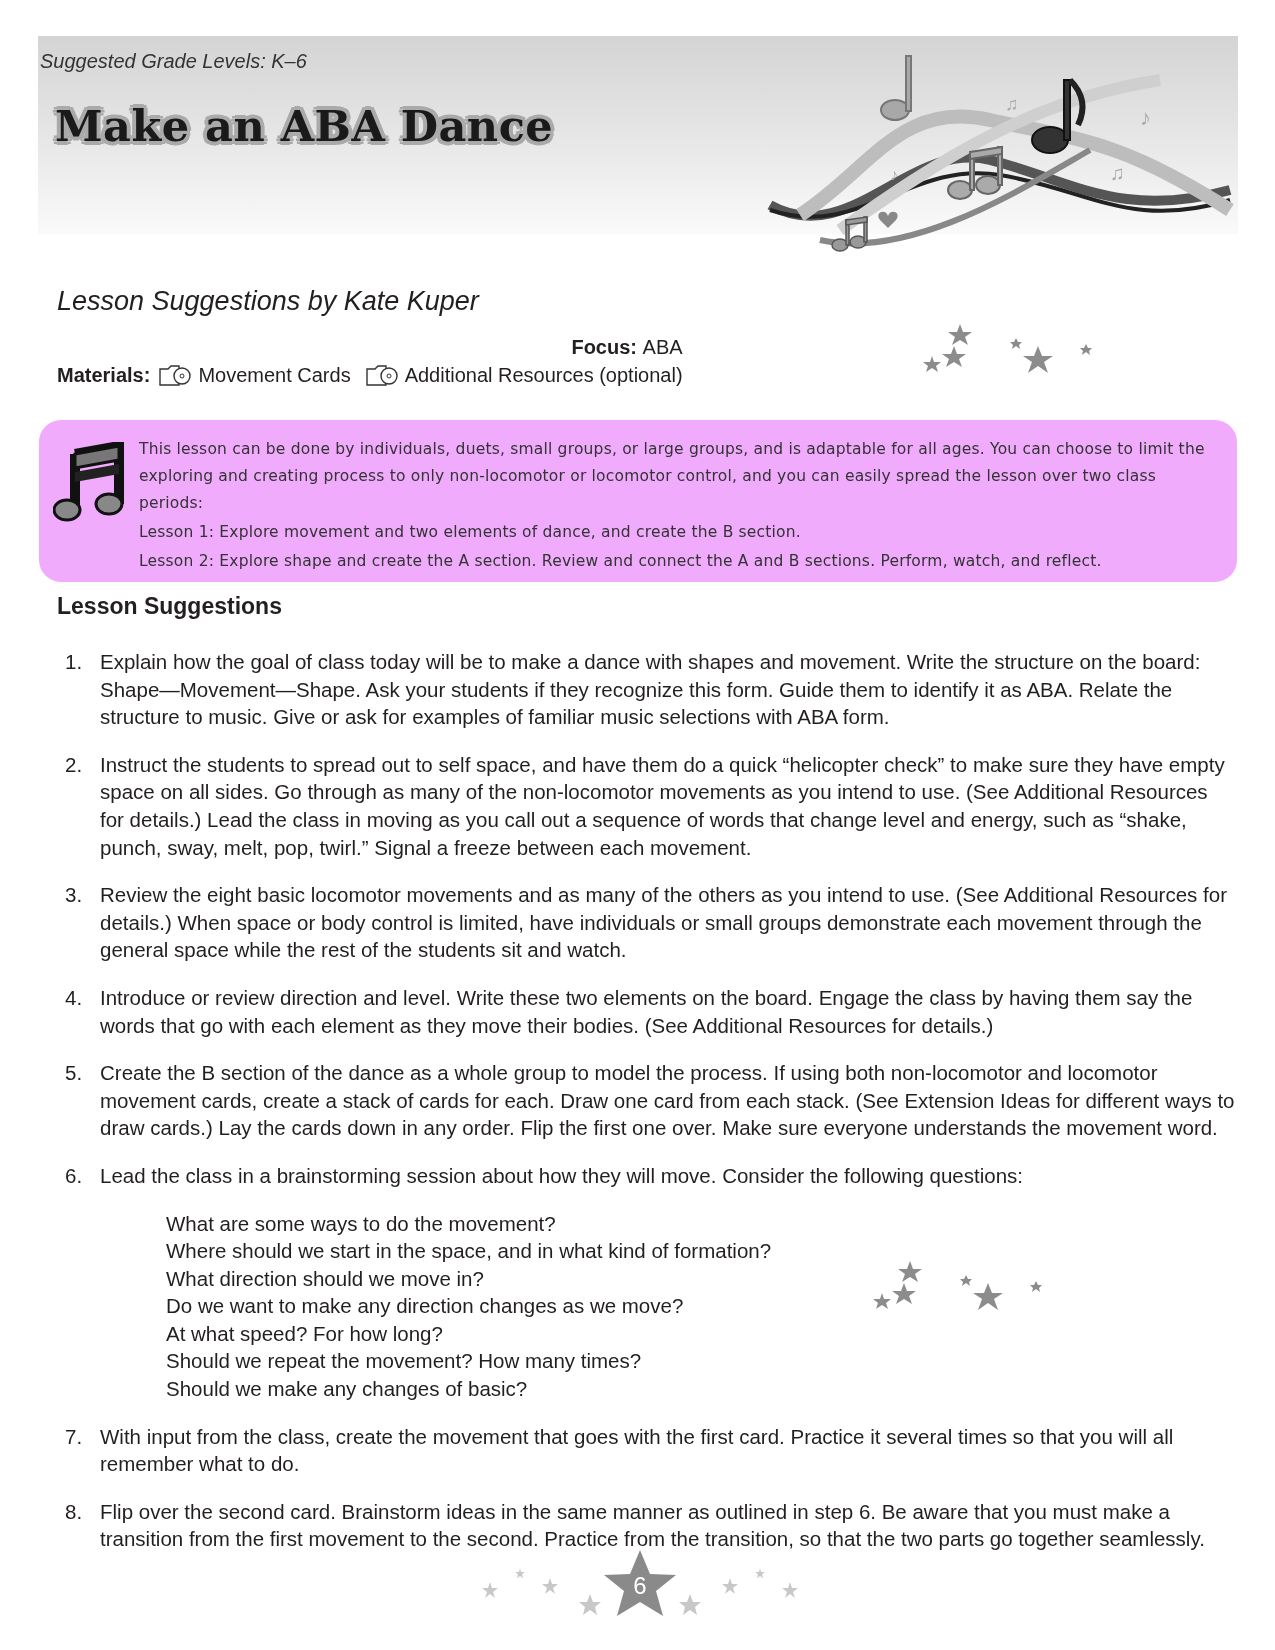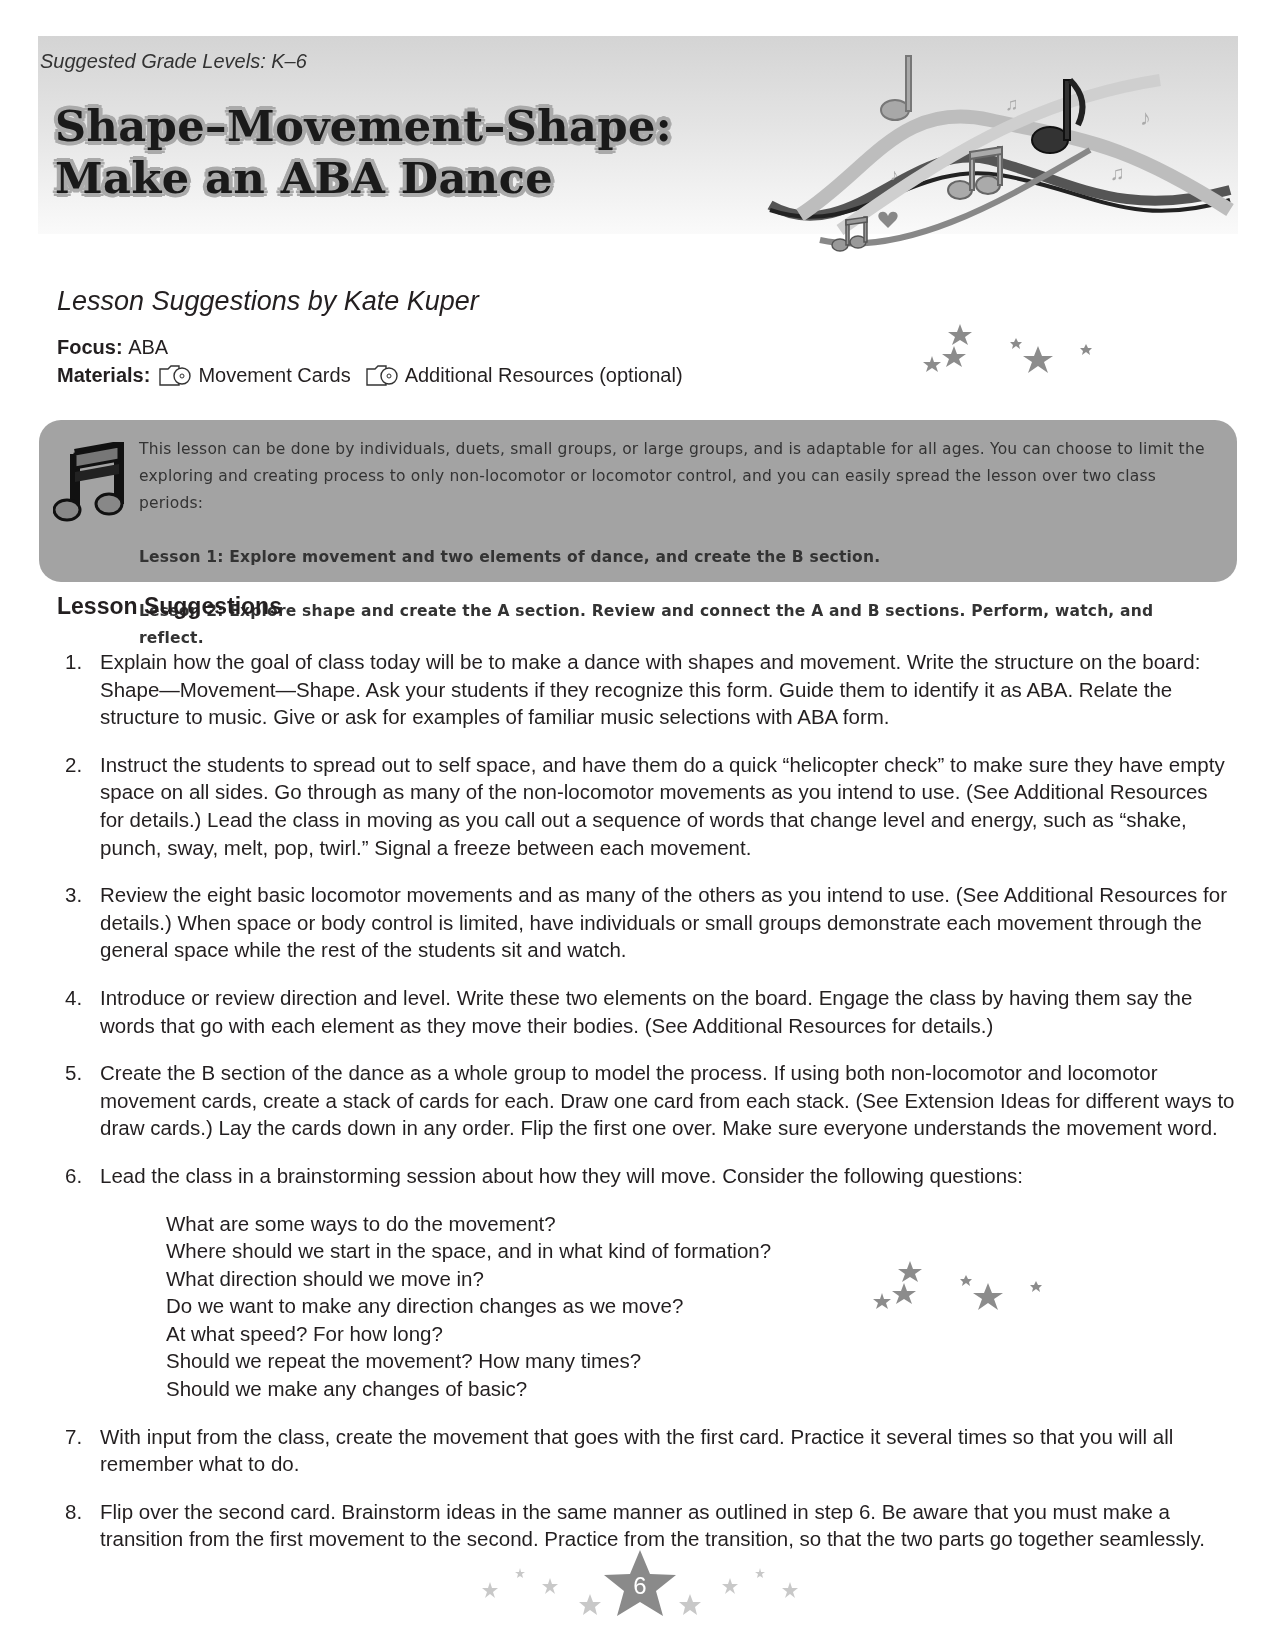--- a/index.html
+++ b/index.html
@@ -7,43 +7,42 @@
   .banner{position:absolute;left:38px;top:36px;width:1200px;height:198px;
     background:linear-gradient(180deg,#d4d4d4 0%,#e4e4e4 45%,#fafafa 100%);}
   .grade{position:absolute;left:40px;top:50px;font-size:20px;font-style:italic;color:#333;}
   .title{position:absolute;left:55px;top:100px;font-family:"DejaVu Serif",serif;font-weight:bold;font-size:43px;line-height:52px;color:#1a1a1a;letter-spacing:0.5px;
     text-shadow:0 0 0 #999, 3px 3px 0 #aaa,-3px -3px 0 #aaa,3px -3px 0 #aaa,-3px 3px 0 #aaa,0 4px 0 #aaa,4px 0 0 #aaa,-4px 0 0 #aaa,0 -4px 0 #aaa;}
   .title div{white-space:nowrap;}
   .deco{position:absolute;left:760px;top:40px;width:480px;height:230px;}
   .byline{position:absolute;left:57px;top:286px;font-size:27px;font-style:italic;color:#231f20;}
   .meta{position:absolute;left:57px;top:333px;font-size:20px;line-height:28px;}
   .meta b{font-weight:bold;}
-  .meta .row{display:flex;align-items:center;white-space:nowrap;}
+  .meta .row{display:flex;align-items:center;white-space:nowrap;justify-content:flex-end;}
   .folder{display:inline-block;width:34px;height:24px;margin:0 6px 0 8px;vertical-align:middle;}
   .stars{position:absolute;}
-  .callout{position:absolute;left:39px;top:420px;width:1198px;height:162px;background:#a3a3a3;border-radius:22px;}
+  .callout{position:absolute;left:39px;top:420px;width:1198px;height:162px;background:#f0abfc;border-radius:22px;}
   .callout .note-icon{position:absolute;left:14px;top:22px;width:72px;height:80px;}
   .callout .txt{position:absolute;left:100px;top:16px;width:1080px;font-family:"DejaVu Sans",sans-serif;font-size:15.5px;color:#333;letter-spacing:0.2px;}
   .callout .txt p{margin:0;line-height:27px;}
-  .callout .txt p.gap{margin-top:27px;font-weight:bold;}
+  .callout .txt p.gap{margin-top:2px;}
   .sec-head{position:absolute;left:57px;top:593px;font-size:23px;font-weight:bold;}
   .list{position:absolute;left:57px;top:648px;width:1180px;font-size:20.5px;line-height:27.6px;}
   .item{position:relative;padding-left:43px;margin-bottom:20px;}
   .item .num{position:absolute;left:8px;top:0;}
   .qs{margin:20px 0 0 66px;}
   .qs div{line-height:27.6px;}
   .footer{position:absolute;left:470px;top:1548px;width:340px;height:70px;}
 </style>
 </head>
 <body>
 
 <div class="banner"></div>
 <div class="grade">Suggested Grade Levels: K–6</div>
 <div class="title">
-  <div>Shape–Movement–Shape:</div>
   <div>Make an ABA Dance</div>
 </div>
 
 <svg class="deco" viewBox="0 0 480 230">
   <path d="M10 165 C90 210,150 100,230 120 S360 180,470 150" fill="none" stroke="#555" stroke-width="10"></path>
   <path d="M10 170 C100 200,150 120,240 135 S370 190,470 160" fill="none" stroke="#222" stroke-width="4"></path>
   <path d="M40 175 C110 130,140 60,230 80 S360 100,470 170" fill="none" stroke="#bdbdbd" stroke-width="14"></path>
   <path d="M80 190 C180 120,270 60,400 40" fill="none" stroke="#cfcfcf" stroke-width="12"></path>
   <path d="M60 200 C150 220,260 150,330 110" fill="none" stroke="#888" stroke-width="6"></path>
   <g fill="#a8a8a8" stroke="#777" stroke-width="2">

